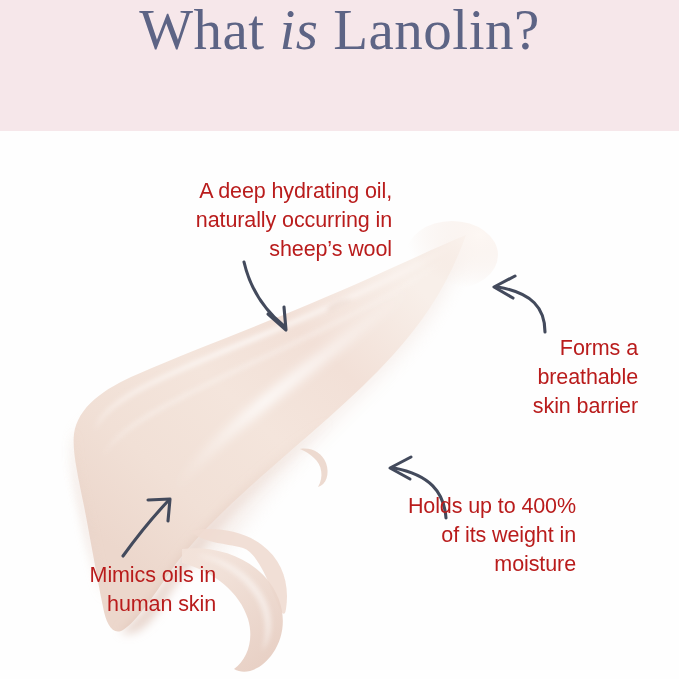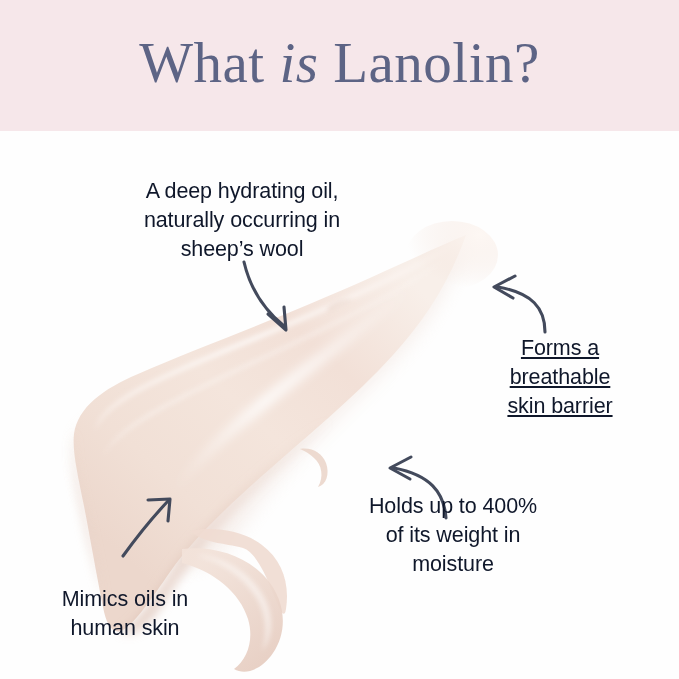--- a/index.html
+++ b/index.html
@@ -23,21 +23,21 @@
 
   
   .header-band {
     position: absolute;
     left: 0;
     top: 0;
     width: 679px;
     height: 131px;
     background: #f6e7ea;
     display: flex;
-    align-items: center;
+    align-items: flex-start;
     justify-content: center;
   }
   .header-title {
     font-family: "Liberation Serif", "DejaVu Serif", serif;
     font-size: 57px;
     line-height: 1.05;
     color: #5d6485;
     letter-spacing: 0.5px;
     white-space: nowrap;
     padding-bottom: 6px;
@@ -68,32 +68,32 @@
     left: 0;
     top: 0;
     width: 679px;
     height: 679px;
     pointer-events: none;
   }
 
   
   .callout {
     position: absolute;
-    color: #0f172a;
+    color: #b91c1c;
     font-family: "Liberation Sans", sans-serif;
     font-size: 21.5px;
     line-height: 29px;
-    text-align: center;
+    text-align: right;
     white-space: pre-line;
     letter-spacing: -0.1px;
   }
   .callout-1 { left: 92px;  top: 177px; width: 300px; }
-  .callout-2 { left: 482px; top: 334px; width: 156px; text-decoration: underline; }
+  .callout-2 { left: 482px; top: 334px; width: 156px; }
   .callout-3 { left: 330px; top: 492px; width: 246px; }
-  .callout-4 { left: 34px;  top: 561px; width: 182px; margin-top: 24px; }
+  .callout-4 { left: 34px;  top: 561px; width: 182px; }
 </style>
 </head>
 <body>
 
 <div class="infographic">
 
   <div class="header-band">
     <div class="header-title">
       <span>What </span><span class="em">is</span><span> Lanolin?</span>
     </div>

